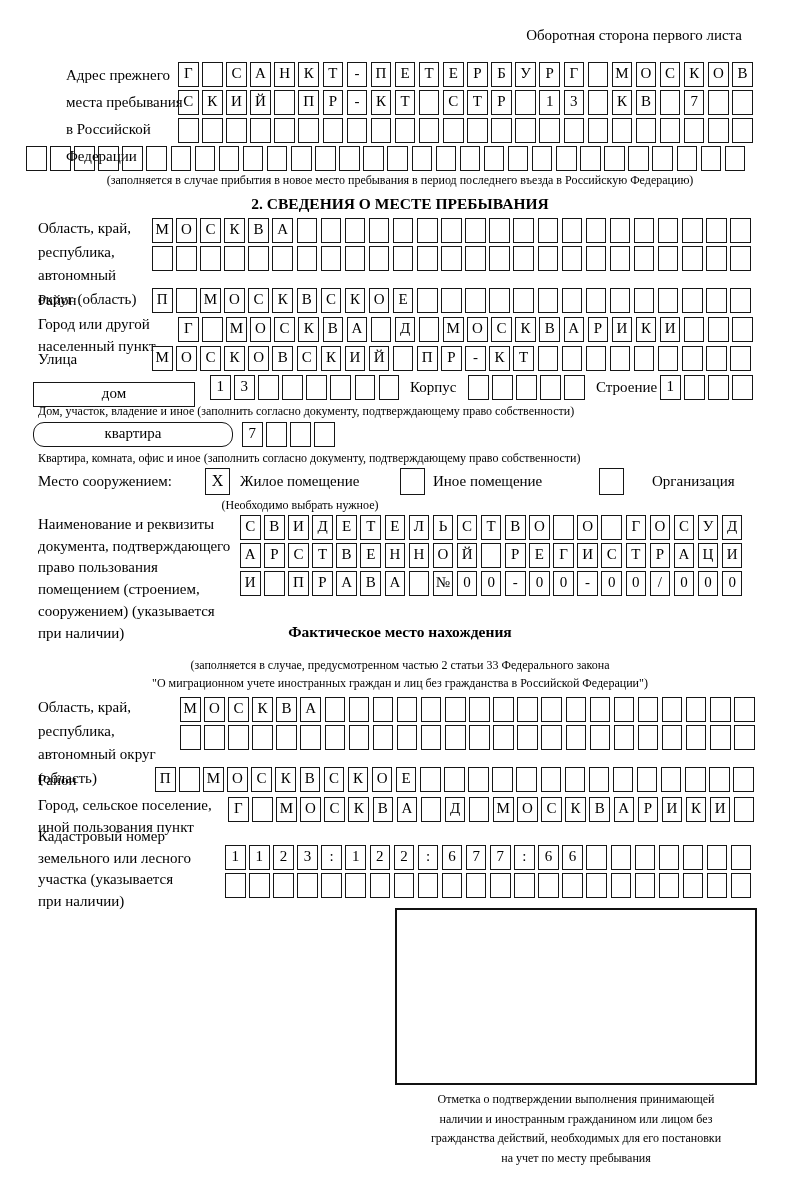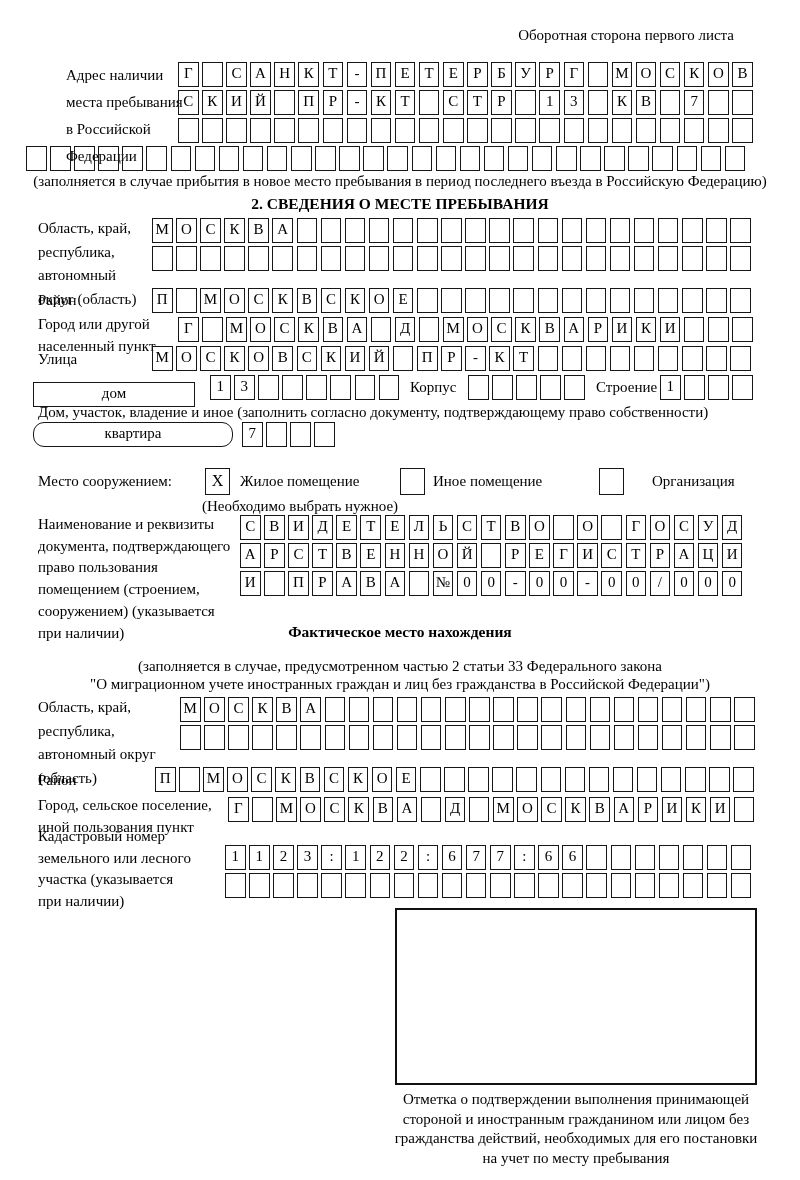--- a/index.html
+++ b/index.html
@@ -7,33 +7,33 @@
         font-family:"Liberation Serif",serif;overflow:hidden;}
   .abs{position:absolute;}
   .lbl{font-size:15px;line-height:22px;}
   .cells{display:flex;}
   .cell{box-sizing:border-box;flex:0 0 auto;width:20.5px;height:25px;margin-right:3.6px;
         border:1.7px solid #161616;font-size:15px;line-height:21px;text-align:center;}
   .check .cell{width:25px;height:27px;font-size:16px;line-height:23px;}
   .widebox{box-sizing:border-box;border:1.7px solid #161616;height:25px;
            text-align:center;font-size:15px;line-height:21px;}
   .title{font-size:15.5px;font-weight:bold;text-align:center;width:800px;left:0;}
-  .note{font-size:15px;}
+  .note{font-size:12px;}
   .centered{text-align:center;}
   .stamp{box-sizing:border-box;border:2px solid #111;background:#fff;}
 </style>
 </head>
 <body>
 
 <div class="page">
 
-  <div class="abs lbl" style="top:24px;right:66px;margin-left:40px;">Оборотная сторона первого листа</div>
+  <div class="abs lbl" style="top:24px;right:58px;margin-left:40px;">Оборотная сторона первого листа</div>
 
   <div class="abs lbl" style="top:62px;left:66px;width:130px;line-height:27px;">
-    <div>Адрес наличии</div>
+    <div>Адрес прежнего</div>
     <div>места пребывания</div>
     <div>в Российской</div>
     <div>Федерации</div>
   </div>
   <div class="abs cells" style="top:62px;left:178px;">
       <div class="cell">Г</div>
       <div class="cell"></div>
       <div class="cell">С</div>
       <div class="cell">А</div>
       <div class="cell">Н</div>
@@ -323,20 +323,21 @@
     </div>
   <div class="abs note" style="top:404px;left:38px;">Дом, участок, владение и иное (заполнить согласно документу, подтверждающему право собственности)</div>
 
   <div class="abs widebox" style="top:422px;left:33px;width:200px;border-radius:11px;">квартира</div>
   <div class="abs cells" style="top:422px;left:242px;">
       <div class="cell">7</div>
       <div class="cell"></div>
       <div class="cell"></div>
       <div class="cell"></div>
     </div>
+  <div class="abs note" style="top:451px;left:38px;">Квартира, комната, офис и иное (заполнить согласно документу, подтверждающему право собственности)</div>
 
   <div class="abs lbl" style="top:470px;left:38px;">Место сооружением:</div>
   <div class="abs cells check" style="top:468px;left:205px;">
       <div class="cell">X</div>
     </div>
   <div class="abs lbl" style="top:470px;left:240px;">Жилое помещение</div>
   <div class="abs cells check" style="top:468px;left:400px;">
       <div class="cell"></div>
     </div>
   <div class="abs lbl" style="top:470px;left:433px;">Иное помещение</div>
@@ -596,18 +597,18 @@
       <div class="cell"></div>
       <div class="cell"></div>
       <div class="cell"></div>
       <div class="cell"></div>
       <div class="cell"></div>
     </div>
 
   <div class="abs stamp" style="top:908px;left:395px;width:362px;height:177px;"></div>
   <div class="abs note centered" style="top:1090px;left:385px;width:382px;line-height:19.5px;">
     <div>Отметка о подтверждении выполнения принимающей</div>
-    <div>стороной и иностранным гражданином или лицом без</div>
+    <div>наличии и иностранным гражданином или лицом без</div>
     <div>гражданства действий, необходимых для его постановки</div>
     <div>на учет по месту пребывания</div>
   </div>
 
 </div>
 
 </body></html>

